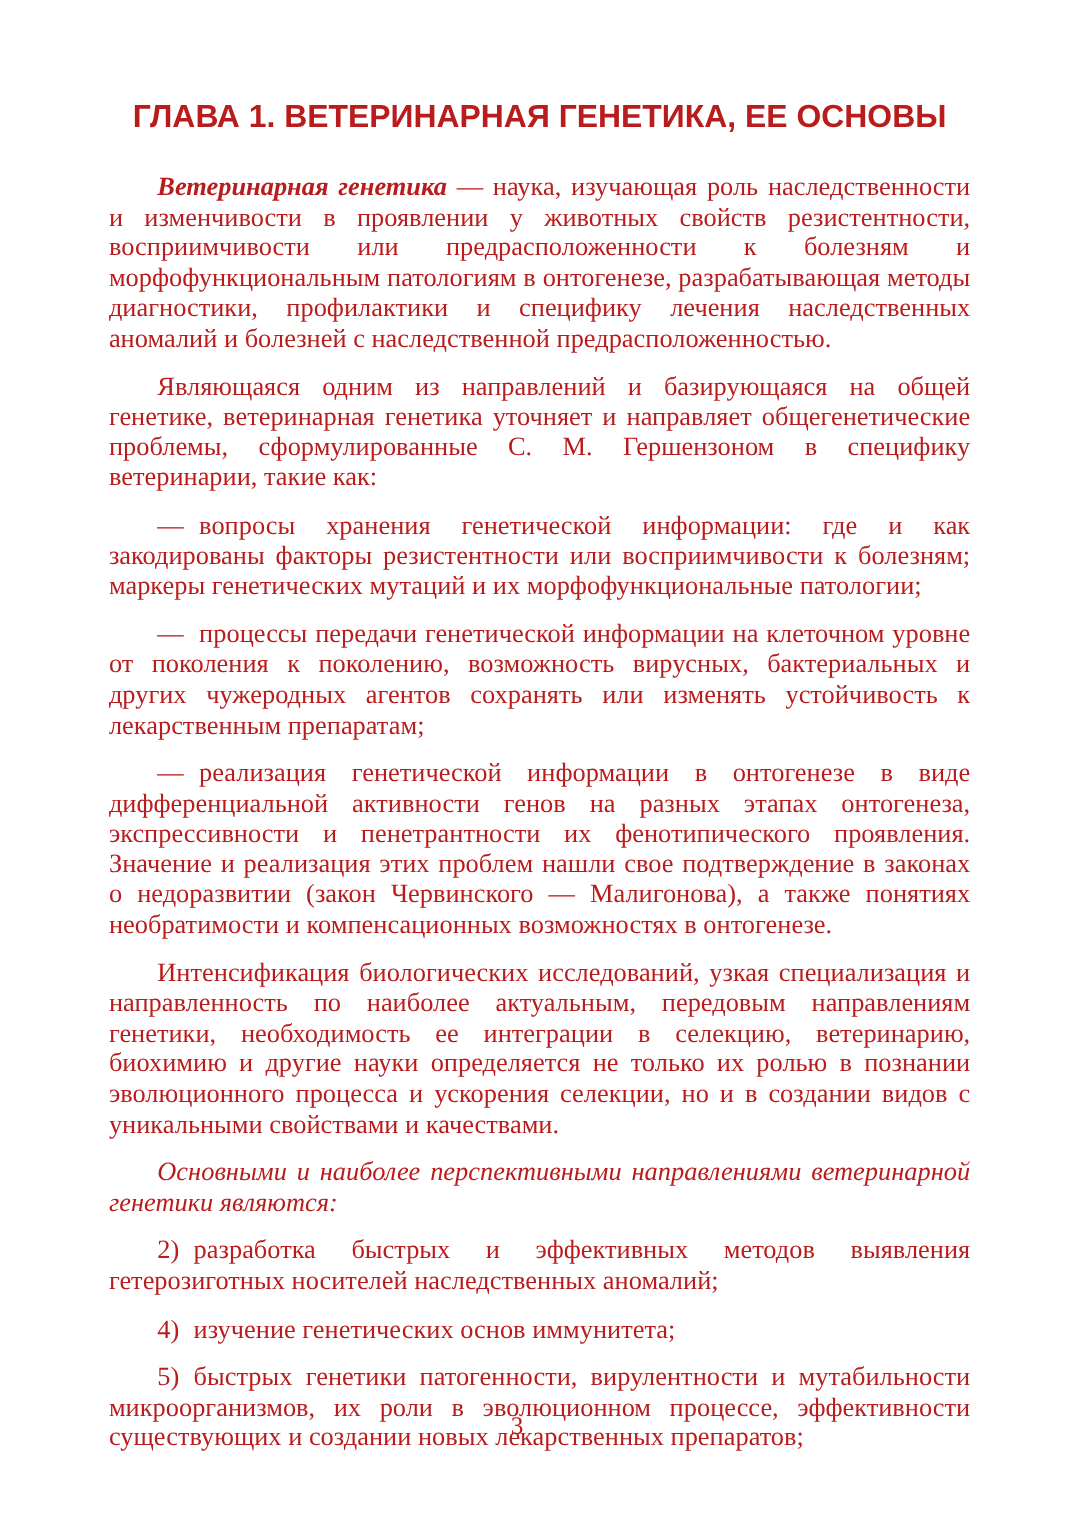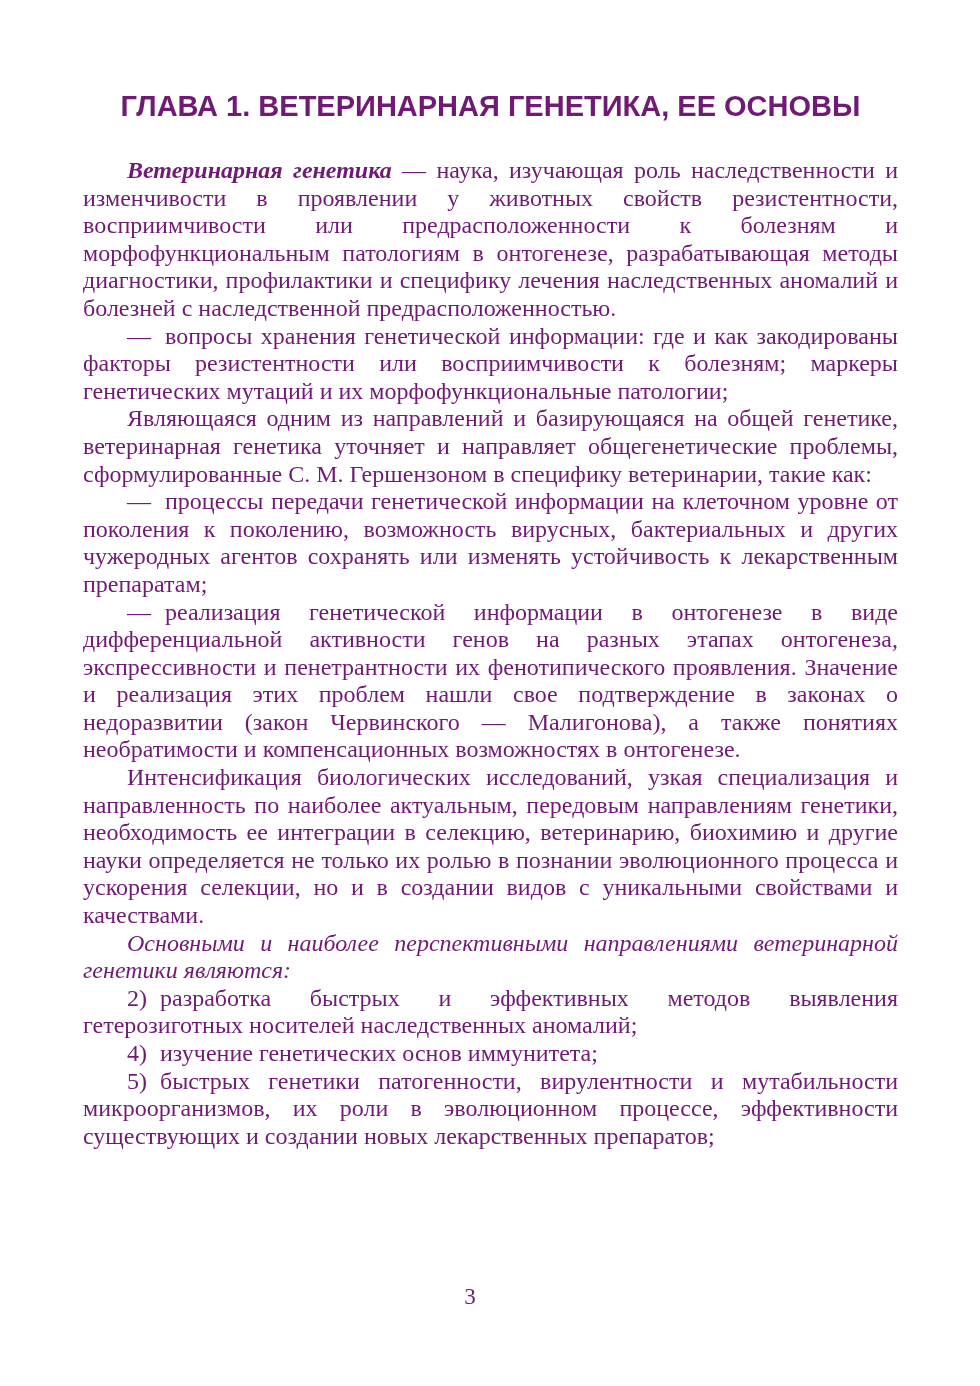--- a/index.html
+++ b/index.html
@@ -5,41 +5,41 @@
   html, body {
     margin: 0;
     padding: 0;
     background: #ffffff;
   }
   .page {
     position: relative;
     width: 940px;
     height: 1386px;
     background: #ffffff;
-    color: #701a75;
+    color: #b91c1c;
     overflow: hidden;
     font-family: "Liberation Serif", serif;
   }
   .content {
     position: absolute;
     left: 83px;
     top: 0;
     width: 815px;
   }
   .title {
     margin: 90px 0 34px 0;
     text-align: center;
     font-family: "Liberation Sans", sans-serif;
     font-weight: bold;
     font-size: 29px;
     line-height: 33px;
     letter-spacing: 0px;
   }
   .body-text p {
-    margin: 0;
+    margin: 16px;
     text-align: justify;
     text-indent: 44px;
     font-size: 24px;
     line-height: 27.6px;
   }
   .lead-bi {
     font-weight: normal;
     font-style: italic;
   }
   .marker {
@@ -65,23 +65,23 @@
   <div class="content">
 
     <div class="title">
       <div>ГЛАВА 1. ВЕТЕРИНАРНАЯ ГЕНЕТИКА, ЕЕ ОСНОВЫ</div>
     </div>
 
     <div class="body-text">
 
       <p><b><i>Ветеринарная генетика</i></b><span> — наука, изучающая роль наследственности и изменчивости в проявлении у животных свойств резистентности, восприимчивости или предрасположенности к болезням и морфофункциональным патологиям в онтогенезе, разрабатывающая методы диагностики, профилактики и специфику лечения наследственных аномалий и болезней с наследственной предрасположенностью.</span></p>
 
+      <p>Являющаяся одним из направлений и базирующаяся на общей генетике, ветеринарная генетика уточняет и направляет общегенетические проблемы, сформулированные С. М. Гершензоном в специфику ветеринарии, такие как:</p>
+
       <p><span class="marker dash">—</span><span>вопросы хранения генетической информации: где и как закодированы факторы резистентности или восприимчивости к болезням; маркеры генетических мутаций и их морфофункциональные патологии;</span></p>
-
-      <p>Являющаяся одним из направлений и базирующаяся на общей генетике, ветеринарная генетика уточняет и направляет общегенетические проблемы, сформулированные С. М. Гершензоном в специфику ветеринарии, такие как:</p>
 
       <p><span class="marker dash">—</span><span>процессы передачи генетической информации на клеточном уровне от поколения к поколению, возможность вирусных, бактериальных и других чужеродных агентов сохранять или изменять устойчивость к лекарственным препаратам;</span></p>
 
       <p><span class="marker dash">—</span><span>реализация генетической информации в онтогенезе в виде дифференциальной активности генов на разных этапах онтогенеза, экспрессивности и пенетрантности их фенотипического проявления. Значение и реализация этих проблем нашли свое подтверждение в законах о недоразвитии (закон Червинского — Малигонова), а также понятиях необратимости и компенсационных возможностях в онтогенезе.</span></p>
 
       <p>Интенсификация биологических исследований, узкая специализация и направленность по наиболее актуальным, передовым направлениям генетики, необходимость ее интеграции в селекцию, ветеринарию, биохимию и другие науки определяется не только их ролью в познании эволюционного процесса и ускорения селекции, но и в создании видов с уникальными свойствами и качествами.</p>
 
       <p class="lead-bi">Основными и наиболее перспективными направлениями ветеринарной генетики являются:</p>
 
 

